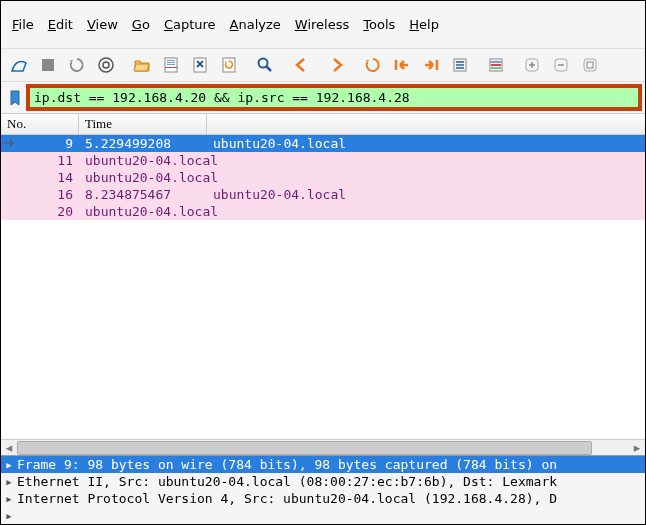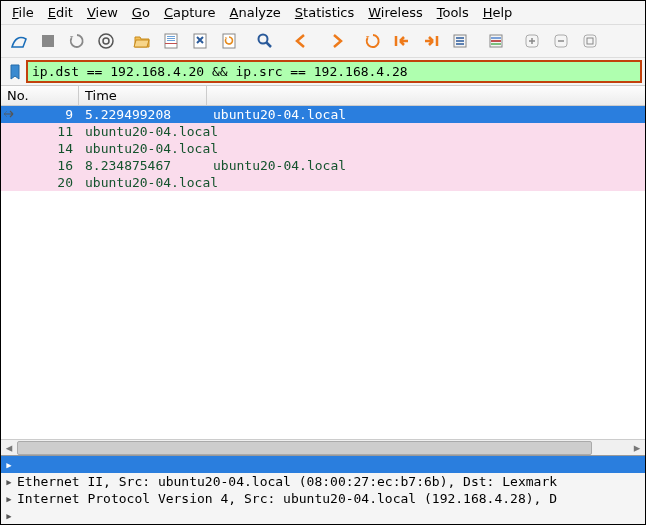--- a/index.html
+++ b/index.html
@@ -1,37 +1,37 @@
 <!DOCTYPE html>
 <html><head>
 <meta charset="utf-8">
 <style>
 * { box-sizing: border-box; margin: 0; padding: 0; }
 body { font-family: "DejaVu Sans", Arial, sans-serif; font-size: 13px; background: #fff; width: 646px; height: 525px; overflow: hidden; border: 1px solid #000; display: flex; flex-direction: column; }
-.menubar { display: flex; background: #f5f5f5; padding: 2px 4px; border-bottom: 1px solid #ddd; }
+.menubar { display: flex; background: #f5f5f5; padding: 14px 4px; border-bottom: 1px solid #ddd; }
 .menu-item { padding: 2px 7px; cursor: pointer; }
 .menu-item .ul { text-decoration: underline; }
 .toolbar { display: flex; align-items: center; background: #f5f5f5; padding: 2px 4px; gap: 1px; border-bottom: 1px solid #ddd; }
 .tb-btn { width: 28px; height: 28px; display: flex; align-items: center; justify-content: center; border: 1px solid transparent; border-radius: 3px; cursor: pointer; }
 .tb-sep { width: 6px; }
 .filter-bar { display: flex; align-items: center; padding: 2px 3px; background: #f5f5f5; }
 .bookmark-ic { width: 16px; height: 16px; margin: 0 3px; flex-shrink: 0; }
-.filter-input { flex: 1; font-family: "DejaVu Sans Mono", monospace; font-size: 13px; padding: 2px 4px; border: 2px solid #c2410c; background: #afffaf; outline: none; }
+.filter-input { flex: 1; font-family: "DejaVu Sans Mono", monospace; font-size: 13px; padding: 2px 4px; border: 4px solid #c2410c; background: #afffaf; outline: none; }
 .packet-list { flex: 1; min-height: 0; display: flex; flex-direction: column; background: #fff; border-top: 1px solid #ccc; }
-.pl-header { display: flex; background: linear-gradient(#fdfdfd, #ececec); border-bottom: 1px solid #ccc; font-size: 13px; }
+.pl-header { display: flex; background: linear-gradient(#fdfdfd, #ececec); border-bottom: 1px solid #ccc; font-size: 13px; font-family: Liberation Serif, serif; }
 .pl-header .col { padding: 2px 6px; border-right: 1px solid #ccc; }
 .col-no { width: 78px; text-align: left; padding-left: 6px; }
 .col-time { width: 128px; }
 .col-src { flex: 1; }
 .pl-body { flex: 1; overflow: auto; font-family: "DejaVu Sans Mono", monospace; font-size: 13px; position: relative; }
 .row { display: flex; height: 17px; line-height: 17px; }
 .row .col { padding: 0 6px; white-space: nowrap; overflow: hidden; }
 .row .col-no { text-align: right; padding-right: 6px; }
 .row.sel { background: #2a7ede; color: #fff; }
-.row.pink { background: #fadcec; color: #14532d; }
+.row.pink { background: #fadcec; color: #701a75; }
 .row-arrow { position: absolute; left: 2px; top: 2px; pointer-events: none; }
 .hscroll { height: 16px; background: #f0f0f0; border-top: 1px solid #ccc; display: flex; align-items: center; }
 .hscroll .track { flex: 1; height: 14px; position: relative; }
 .hscroll .thumb { position: absolute; left: 0; width: 94%; height: 100%; background: #cdcdcd; border: 1px solid #aaa; border-radius: 2px; }
 .hscroll .arrow { width: 16px; height: 16px; display: flex; align-items: center; justify-content: center; color: #777; }
 .details { background: #f5f5f5; border-top: 1px solid #999; font-family: "DejaVu Sans Mono", monospace; font-size: 13px; overflow: hidden; }
 .detail-line { display: flex; align-items: center; padding: 0 4px; height: 17px; line-height: 17px; white-space: nowrap; overflow: hidden; }
 .detail-line .arrow { width: 12px; flex-shrink: 0; color: #555; }
 .detail-line.sel { background: #2a7ede; color: #fff; }
 .detail-line.sel .arrow { color: #fff; }
@@ -39,21 +39,20 @@
 </head>
 <body>
 
 <div class="menubar">
     <div class="menu-item"><span class="ul">F</span>ile</div>
     <div class="menu-item"><span class="ul">E</span>dit</div>
     <div class="menu-item"><span class="ul">V</span>iew</div>
     <div class="menu-item"><span class="ul">G</span>o</div>
     <div class="menu-item"><span class="ul">C</span>apture</div>
     <div class="menu-item"><span class="ul">A</span>nalyze</div>
-    <div class="menu-item"><span class="ul">S</span>tatistics</div>
     <div class="menu-item"><span class="ul">W</span>ireless</div>
     <div class="menu-item"><span class="ul">T</span>ools</div>
     <div class="menu-item"><span class="ul">H</span>elp</div>
   </div>
 
 <div class="toolbar">
   <div class="tb-btn">
       <svg width="20" height="20" viewBox="0 0 20 20">
         <path d="M3 16 Q7 3 17 8 L14 16 Z" fill="none" stroke="#1a6db8" stroke-width="1.5"></path>
       </svg>
@@ -223,20 +222,21 @@
     <div class="track">
         <div class="thumb"></div>
       </div>
     <div class="arrow">▸</div>
   </div>
 </div>
 
 <div class="details" id="details">
     <div class="detail-line sel">
       <span class="arrow">▸</span>
+      <span>Frame 9: 98 bytes on wire (784 bits), 98 bytes captured (784 bits) on</span>
     </div>
     <div class="detail-line">
       <span class="arrow">▸</span>
       <span>Ethernet II, Src: ubuntu20-04.local (08:00:27:ec:b7:6b), Dst: Lexmark</span>
     </div>
     <div class="detail-line">
       <span class="arrow">▸</span>
       <span>Internet Protocol Version 4, Src: ubuntu20-04.local (192.168.4.28), D</span>
     </div>
     <div class="detail-line">

